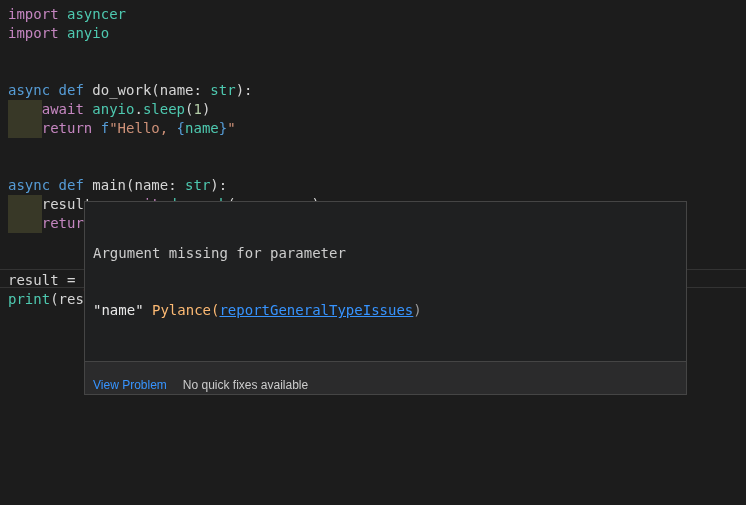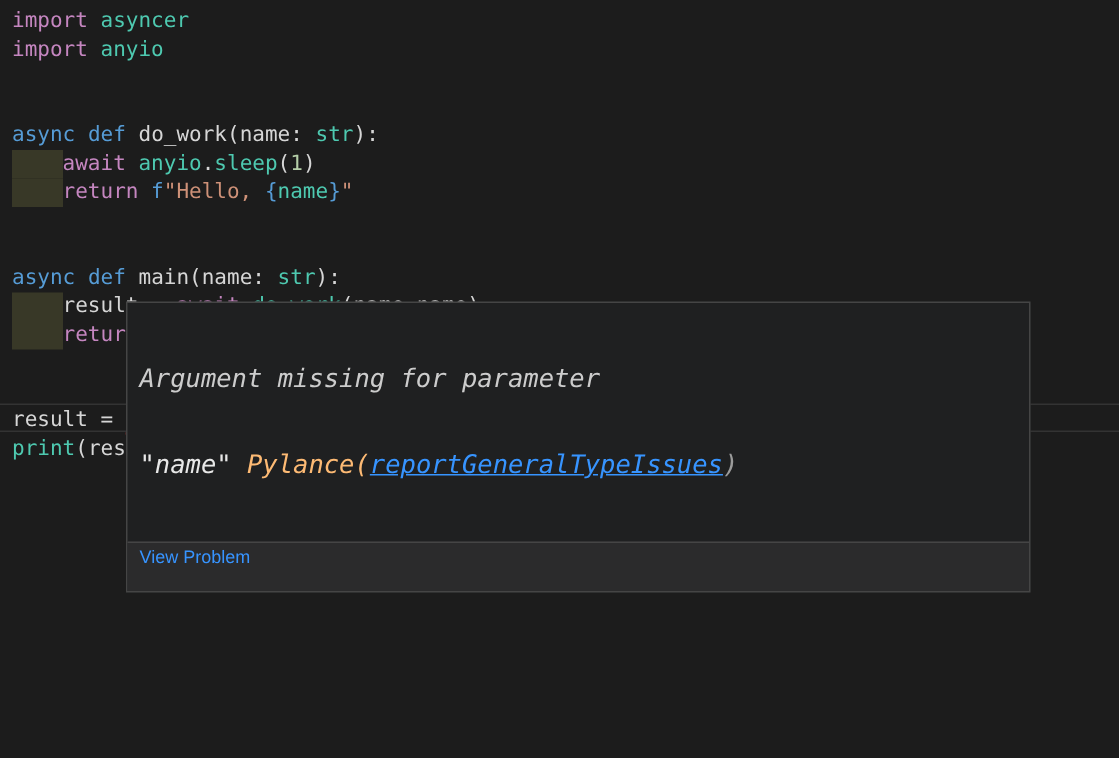--- a/index.html
+++ b/index.html
@@ -55,29 +55,28 @@
   .hover-tooltip {
     position: absolute;
     left: 84px; top: 201px; width: 603px;
     box-sizing: border-box;
     background: var(--hover-bg, #1f2021);
     border: 1px solid var(--hover-border, #454545);
     z-index: 10;
   }
   .hover-message {
     padding: 4px 8px 3px 8px;
-    font-size: 17px; line-height: 19px;
+    font-size: 14px; line-height: 19px;
     color: #cccccc;
     white-space: pre;
-    font-style: italic;
   }
   .hover-line2 span { white-space: pre; }
   .hover-link { text-decoration: underline; cursor: pointer; }
   .hover-footer {
-    display: flex; align-items: flex-end;
+    display: flex; align-items: flex-start;
     height: 20px; box-sizing: border-box;
     border-top: 1px solid var(--hover-border, #454545);
     background: var(--hover-footer-bg, #2b2b2c);
     font-family: "Liberation Sans", sans-serif;
     font-size: 12px;
     padding: 16px 8px;
     color: #cccccc;
   }
   .view-problem { margin-right: 16px; cursor: pointer; }
 </style>
@@ -105,15 +104,16 @@
       <div class="code-line"><span style="color: rgb(78, 201, 176);">print</span><span style="color: rgb(214, 214, 214);">(</span><span style="color: rgb(214, 214, 214);">result</span><span style="color: rgb(214, 214, 214);">)</span></div>
     </div>
 
   <div class="hover-tooltip">
     <div class="hover-message">
       <div>Argument missing for parameter</div>
       <div class="hover-line2"><span style="color: rgb(232, 232, 232);">"name"</span><span style="color: #fdba74;"> Pylance(</span><span class="hover-link" style="color: rgb(55, 148, 255);">reportGeneralTypeIssues</span><span style="color: rgb(155, 155, 155);">)</span></div>
     </div>
     <div class="hover-footer">
       <span class="view-problem" style="color: rgb(55, 148, 255);">View Problem</span>
+      <span>No quick fixes available</span>
     </div>
   </div>
 </div>
 
 </body></html>

